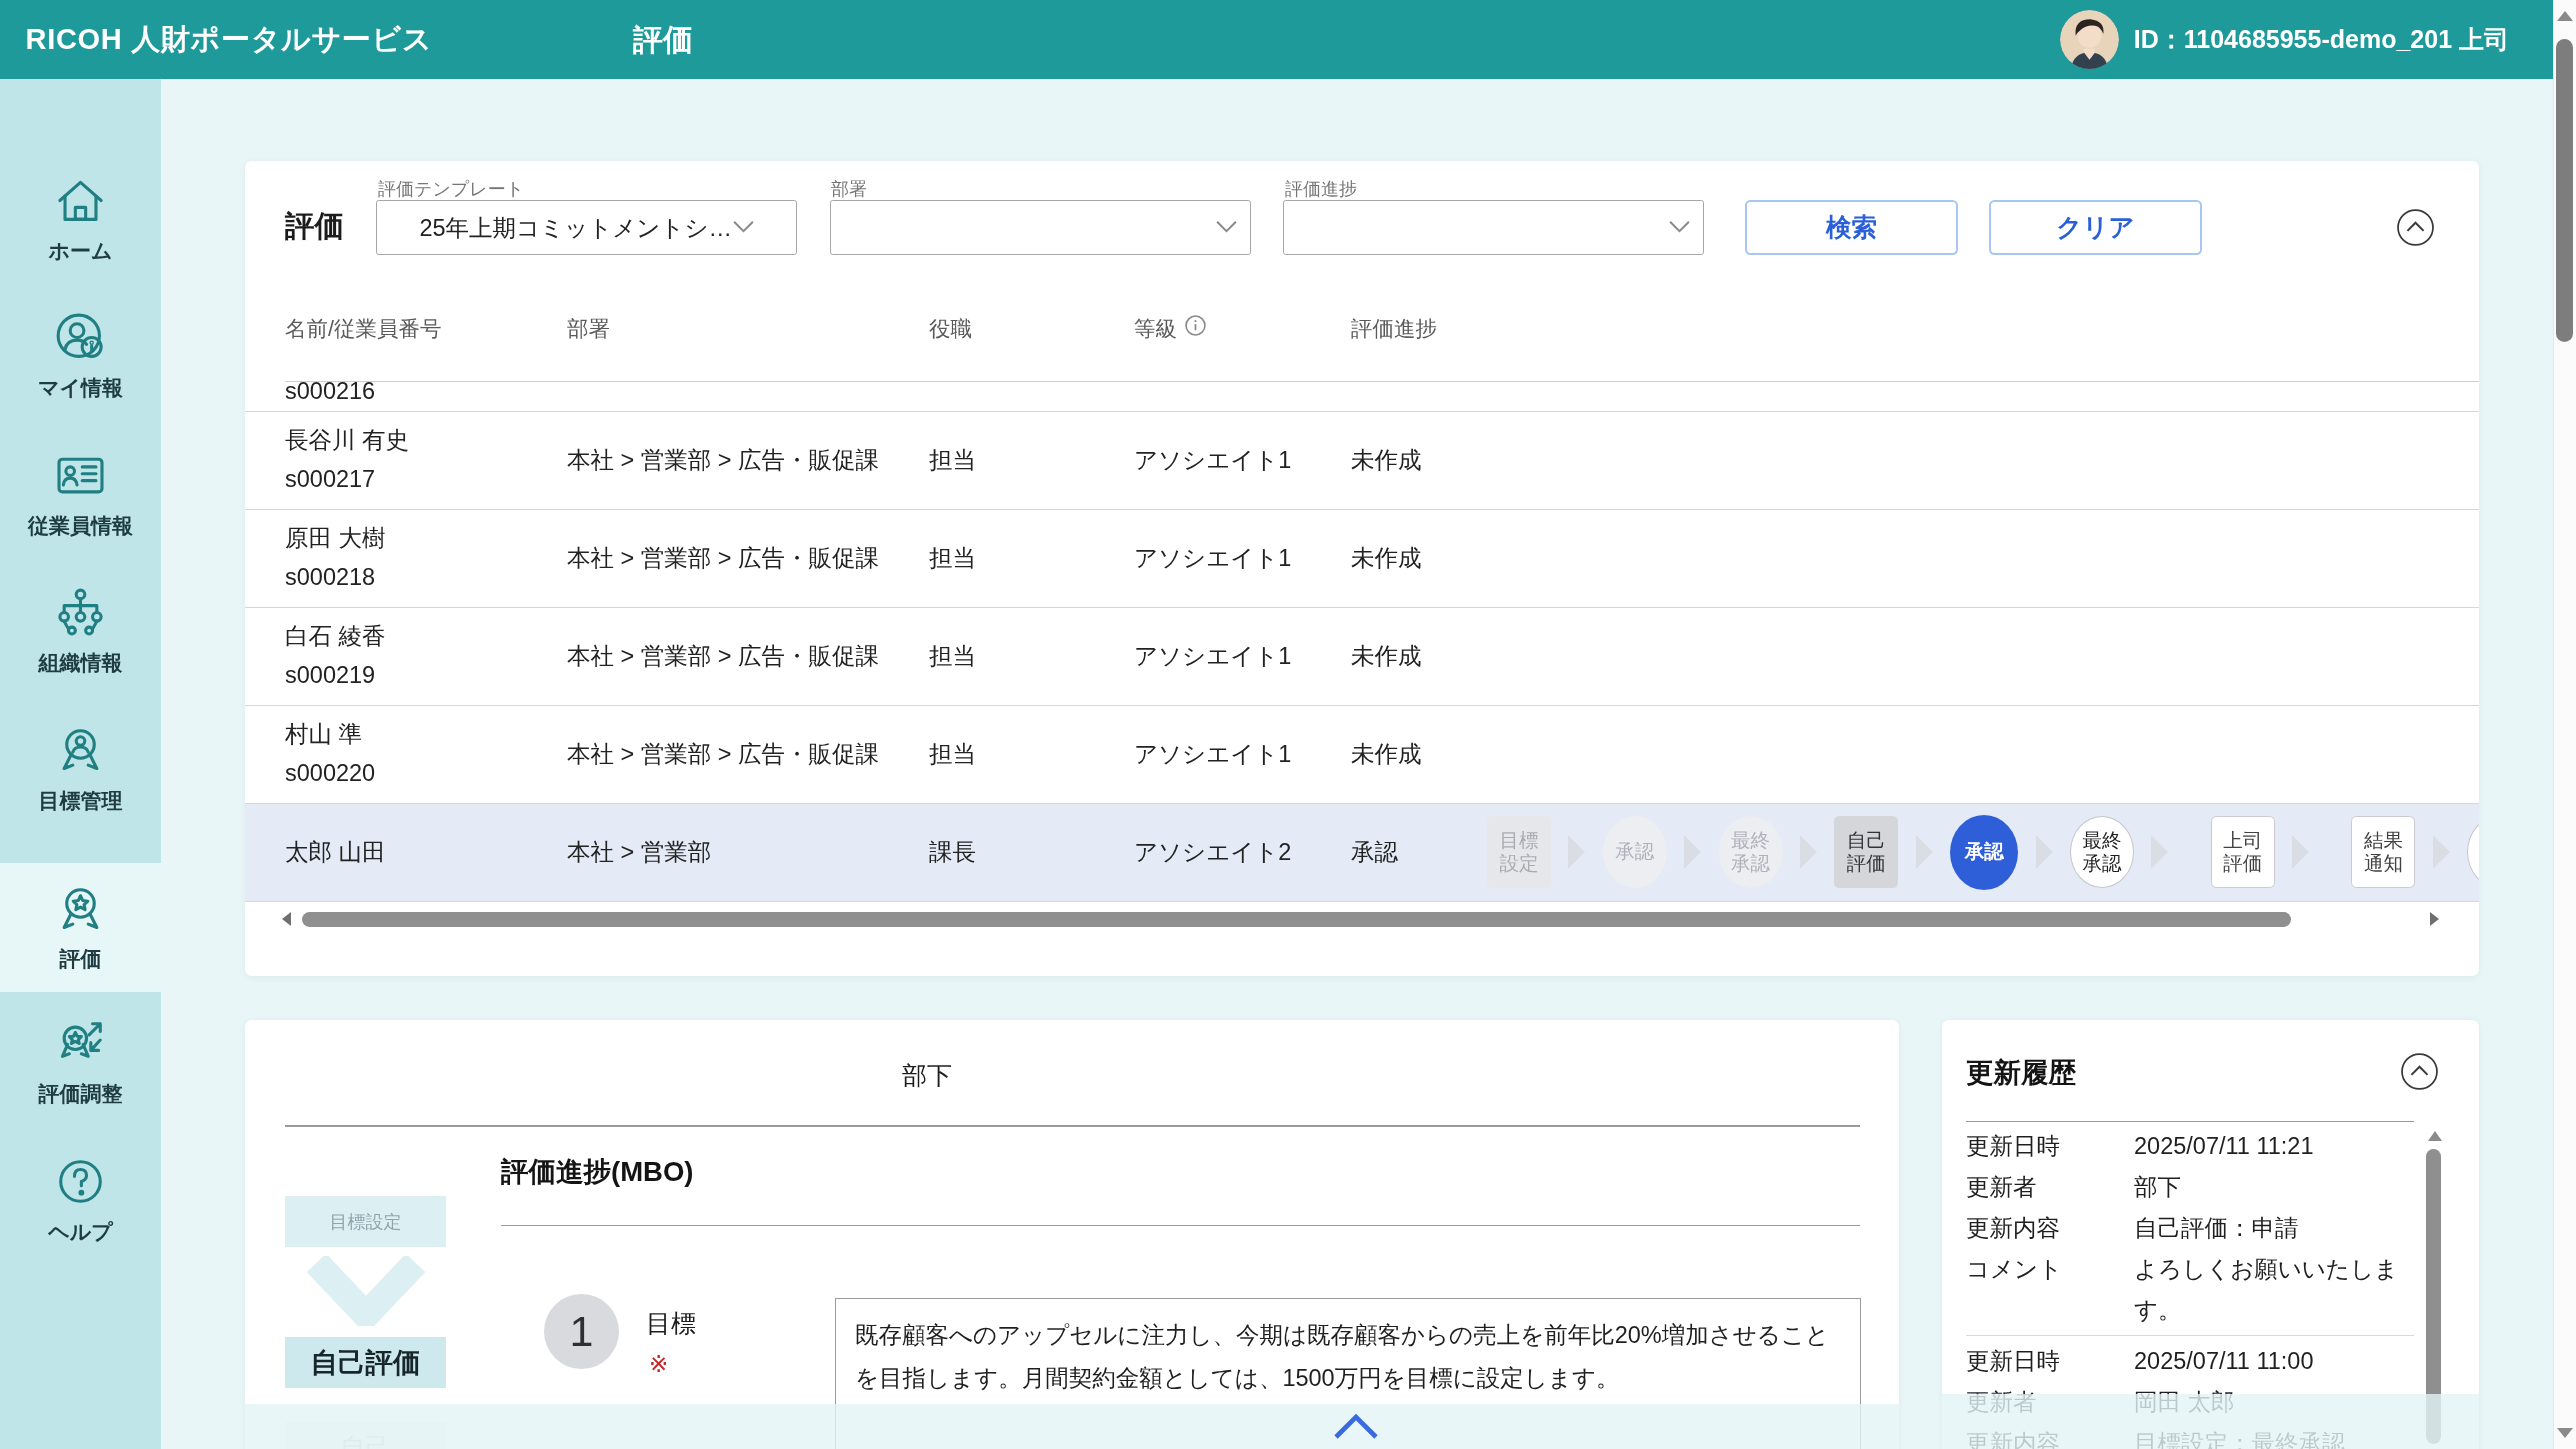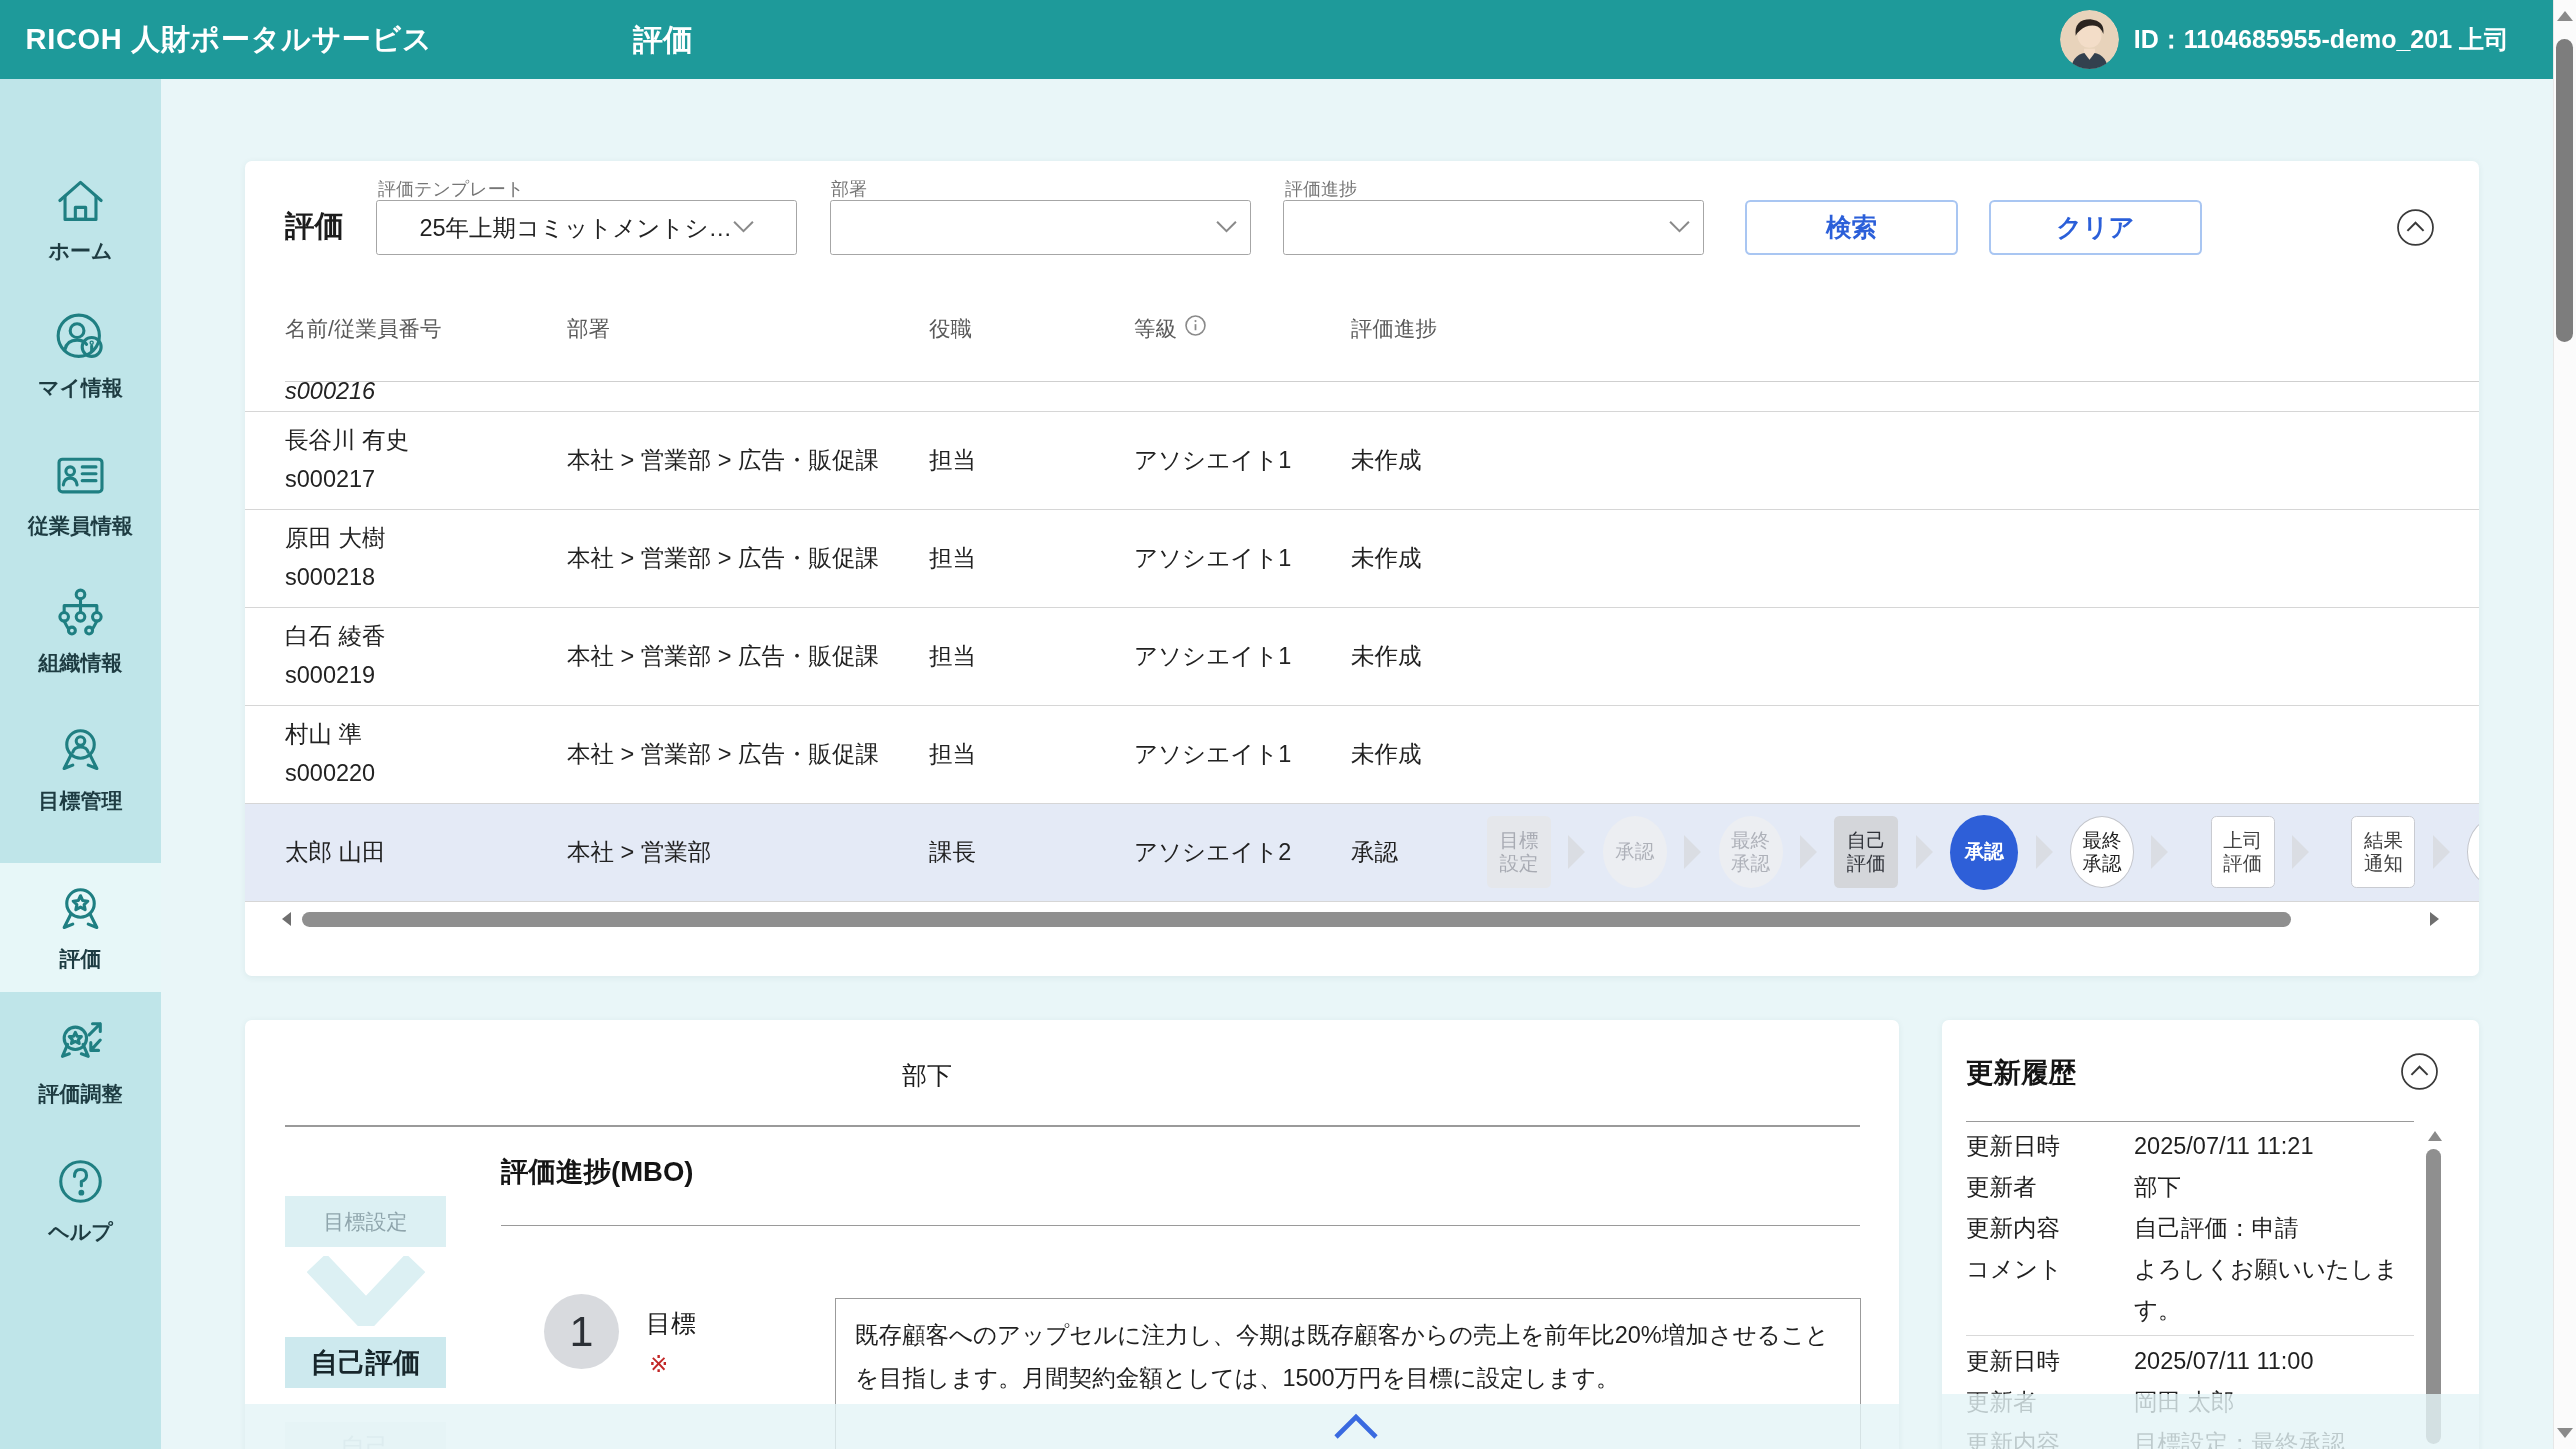--- a/index.html
+++ b/index.html
@@ -259,21 +259,21 @@
             <line x1="17" y1="15" x2="17" y2="24" stroke="#8a8a8a" stroke-width="2.6"></line>
             <circle cx="17" cy="10.5" r="1.6" fill="#8a8a8a"></circle>
           </svg>
       </span>
     </div>
     <div class="th" style="left:1106px;top:153px;">評価進捗</div>
     <div style="position:absolute; left:40px; top:220px; width:2194px; height:1.3px; background:#cfcfcf;"></div>
 
     <div class="rows">
 
-      <div class="trow" style="height:29.5px; overflow:hidden;font-style:italic;">
+      <div class="trow" style="height:29.5px; overflow:hidden;">
         <div style="position:absolute; left:40px; top:-10.7px; font-size:23.5px; line-height:40px; color:#222;">s000216</div>
       </div>
 
       <div class="trow" style="height:98px;">
         <div class="cell namecell" style="left:40px;">
           <span>長谷川 有史</span>
           <span>s000217</span>
         </div>
         <div class="cell" style="left:322px;">本社 &gt; 営業部 &gt; 広告・販促課</div>
         <div class="cell" style="left:684px;">担当</div>
@@ -375,21 +375,21 @@
   </div>
 
   <div class="card" style="left:245px; top:1020px; width:1654px; height:470px;">
 
     <div style="position:absolute; left:657px; top:39px; font-size:25px; color:#1c1c1c;">部下</div>
     <div class="divider" style="left:40px; top:105px; width:1575px; height:2px;"></div>
 
     <div class="sheet-title" style="left:256px; top:134px;">評価進捗(MBO)</div>
     <div class="divider" style="left:256px; top:205px; width:1359px; height:1.3px;"></div>
 
-    <div class="phase-box" style="top:176px; background:#dcf0f3; color:#8fa5ac; font-size:21px;">目標設定</div>
+    <div class="phase-box" style="top:176px; background:#dcf0f3; color:#8fa5ac; font-size:18px;">目標設定</div>
     <svg class="abs" style="left:62px; top:236px;" width="118" height="70" viewBox="0 0 176 104">
       <polyline points="14,10 88,88 162,10" fill="none" stroke="#dcf0f3" stroke-width="40"></polyline>
     </svg>
     <div class="phase-box" style="top:317px; background:#cde9ee; color:#17262b; font-size:27.5px; font-weight:bold;">自己評価</div>
     <div class="phase-box" style="top:402px; background:#eef5f6; color:#c2ced1; font-size:25.5px;">自己</div>
 
     <div class="num-circle" style="left:299px; top:274px;">1</div>
     <div style="position:absolute; left:401px; top:287px; font-size:25px; color:#1c1c1c;">目標</div>
     <div style="position:absolute; left:404px; top:331px; font-size:23px; color:#c22626;">※</div>
     <div class="goal-box" style="left:590px; top:278px; width:1026px; height:152px;">既存顧客へのアップセルに注力し、今期は既存顧客からの売上を前年比20%増加させることを目指します。月間契約金額としては、1500万円を目標に設定します。</div>

